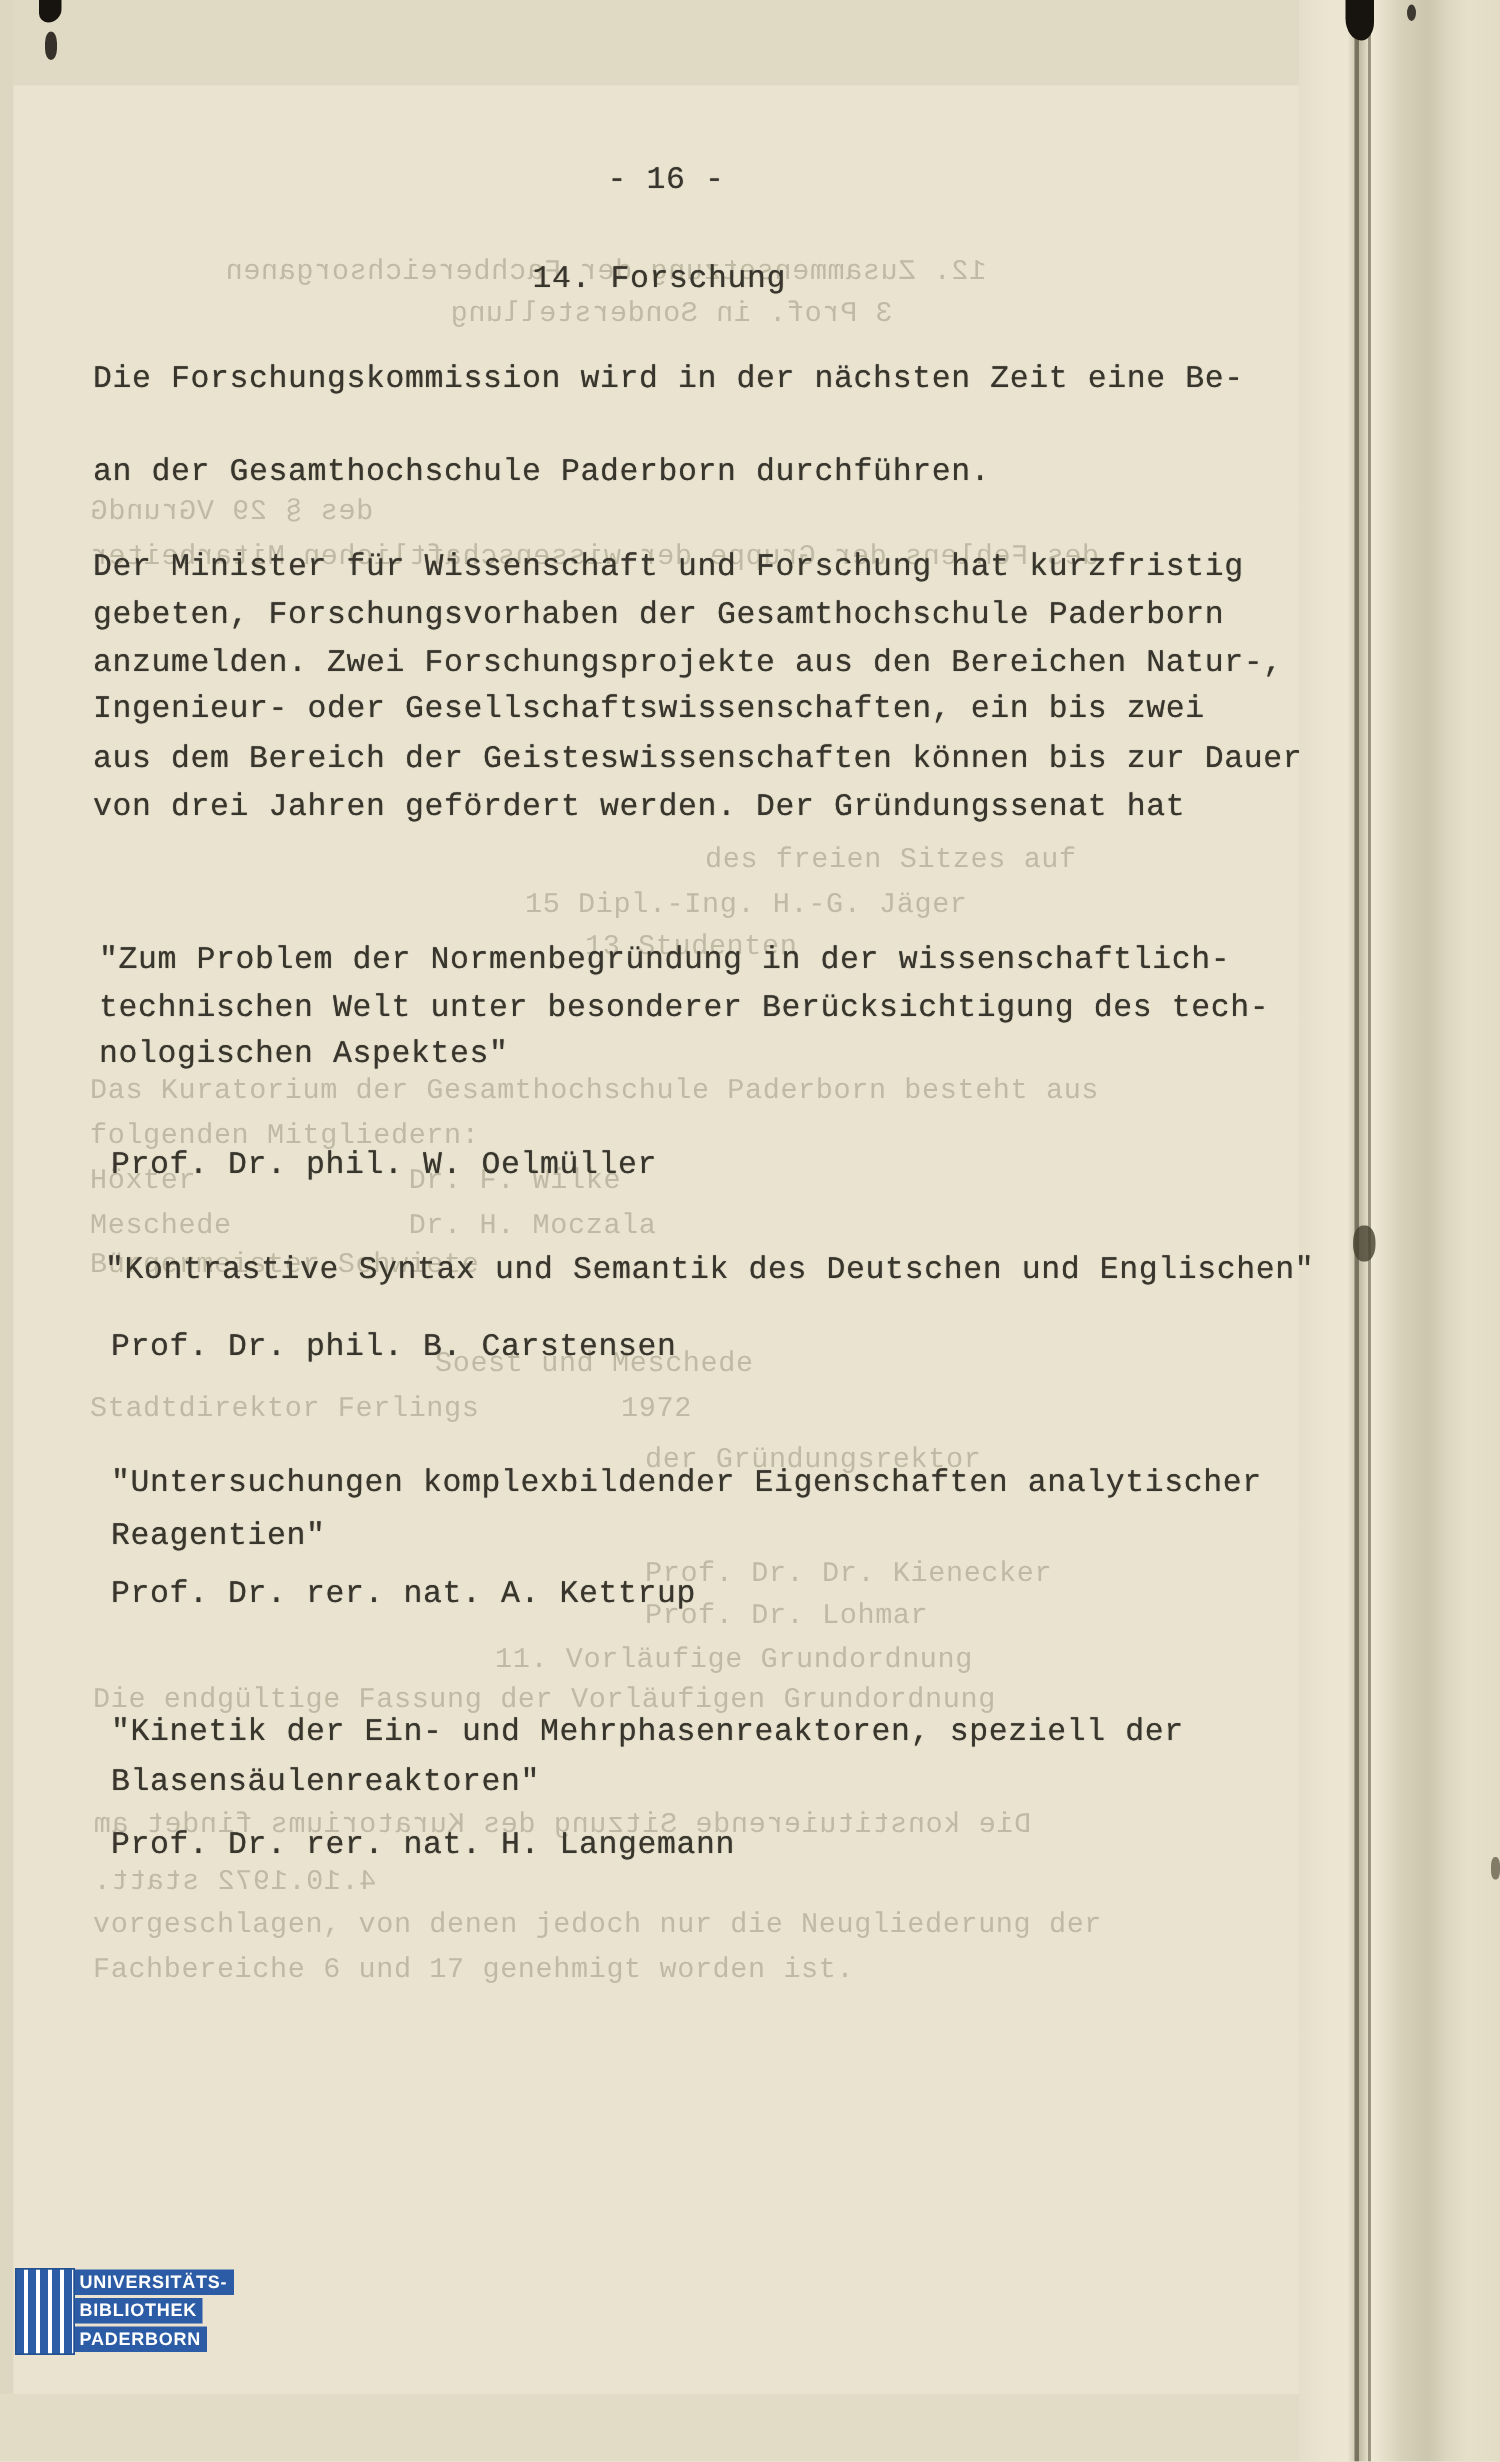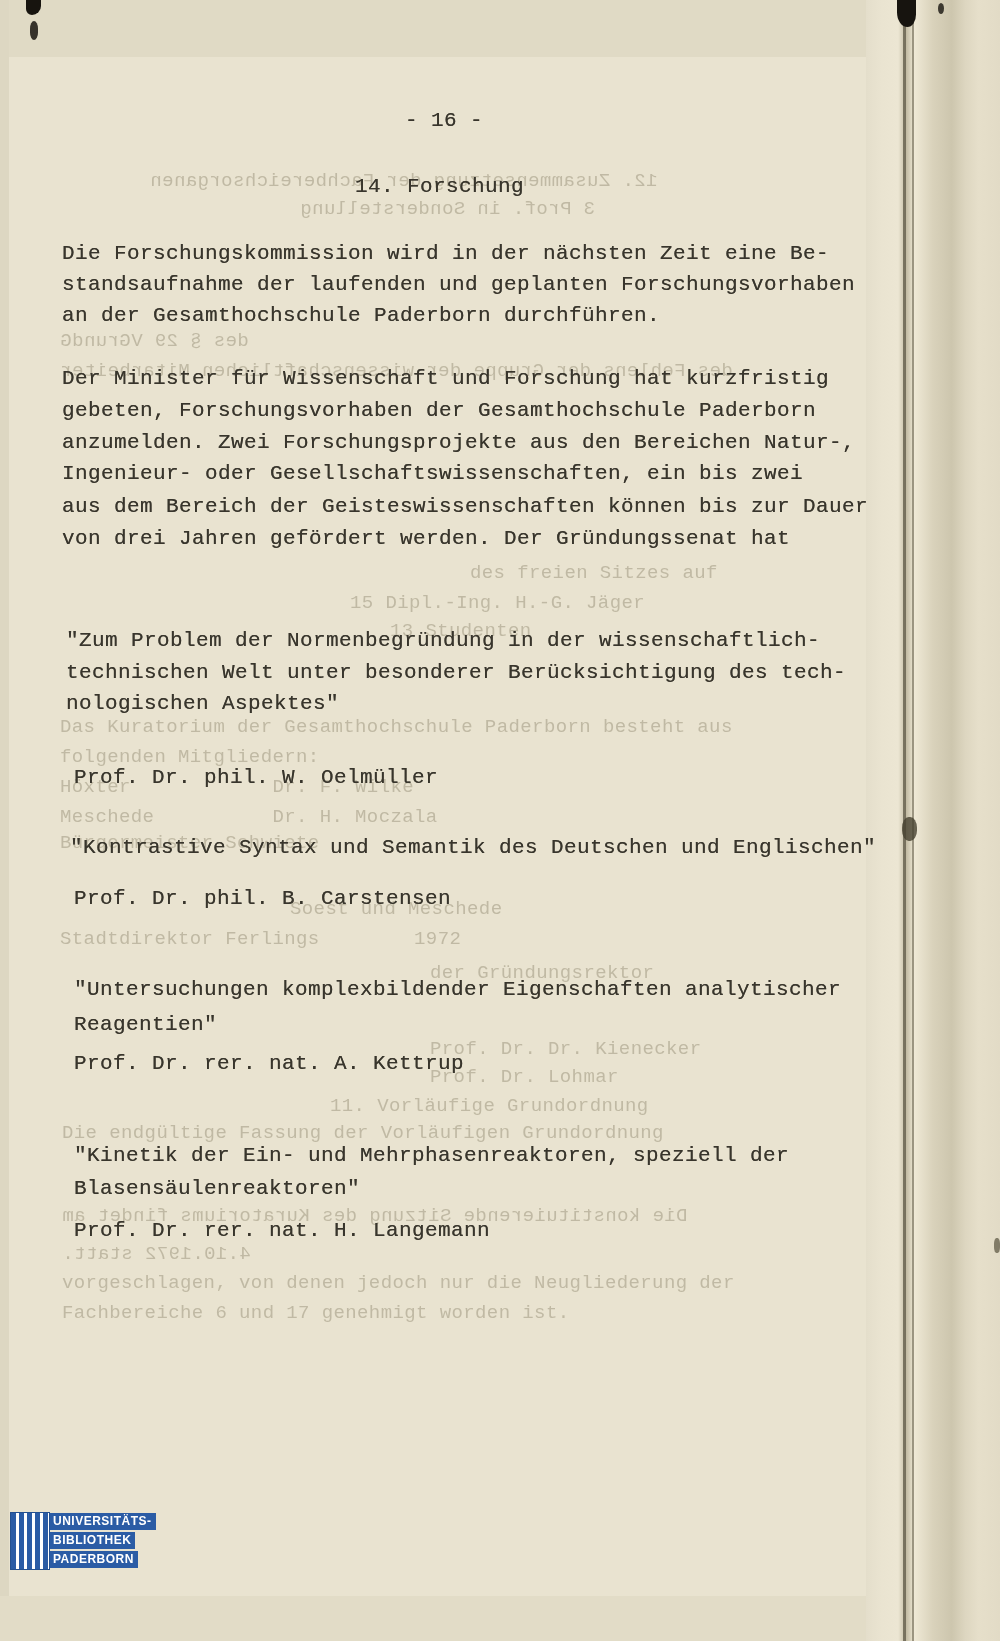--- a/index.html
+++ b/index.html
@@ -113,21 +113,20 @@
   <div class="ghost mir" style="left:62px;top:1205px">Die konstituierende Sitzung des Kuratoriums findet am</div>
   <div class="ghost mir" style="left:62px;top:1243px">4.10.1972 statt.</div>
   <div class="ghost" style="left:62px;top:1272px">vorgeschlagen, von denen jedoch nur die Neugliederung der</div>
   <div class="ghost" style="left:62px;top:1302px">Fachbereiche 6 und 17 genehmigt worden ist.</div>
 
   <div class="tline" style="left:405px;top:110px">- 16 -</div>
 
   <div class="tline" style="left:355px;top:176px">14. Forschung</div>
 
   <div class="tline" style="left:62px;top:243px">Die Forschungskommission wird in der nächsten Zeit eine Be-</div>
-  <div class="tline" style="left:62px;top:274px">standsaufnahme der laufenden und geplanten Forschungsvorhaben</div>
   <div class="tline" style="left:62px;top:305px">an der Gesamthochschule Paderborn durchführen.</div>
 
   <div class="tline" style="left:62px;top:400px">gebeten, Forschungsvorhaben der Gesamthochschule Paderborn</div>
   <div class="tline" style="left:62px;top:368px">Der Minister für Wissenschaft und Forschung hat kurzfristig</div>
   <div class="tline" style="left:62px;top:432px">anzumelden. Zwei Forschungsprojekte aus den Bereichen Natur-,</div>
   <div class="tline" style="left:62px;top:463px">Ingenieur- oder Gesellschaftswissenschaften, ein bis zwei</div>
   <div class="tline" style="left:62px;top:496px">aus dem Bereich der Geisteswissenschaften können bis zur Dauer</div>
   <div class="tline" style="left:62px;top:528px">von drei Jahren gefördert werden. Der Gründungssenat hat</div>
 
   <div class="tline" style="left:66px;top:630px">"Zum Problem der Normenbegründung in der wissenschaftlich-</div>

